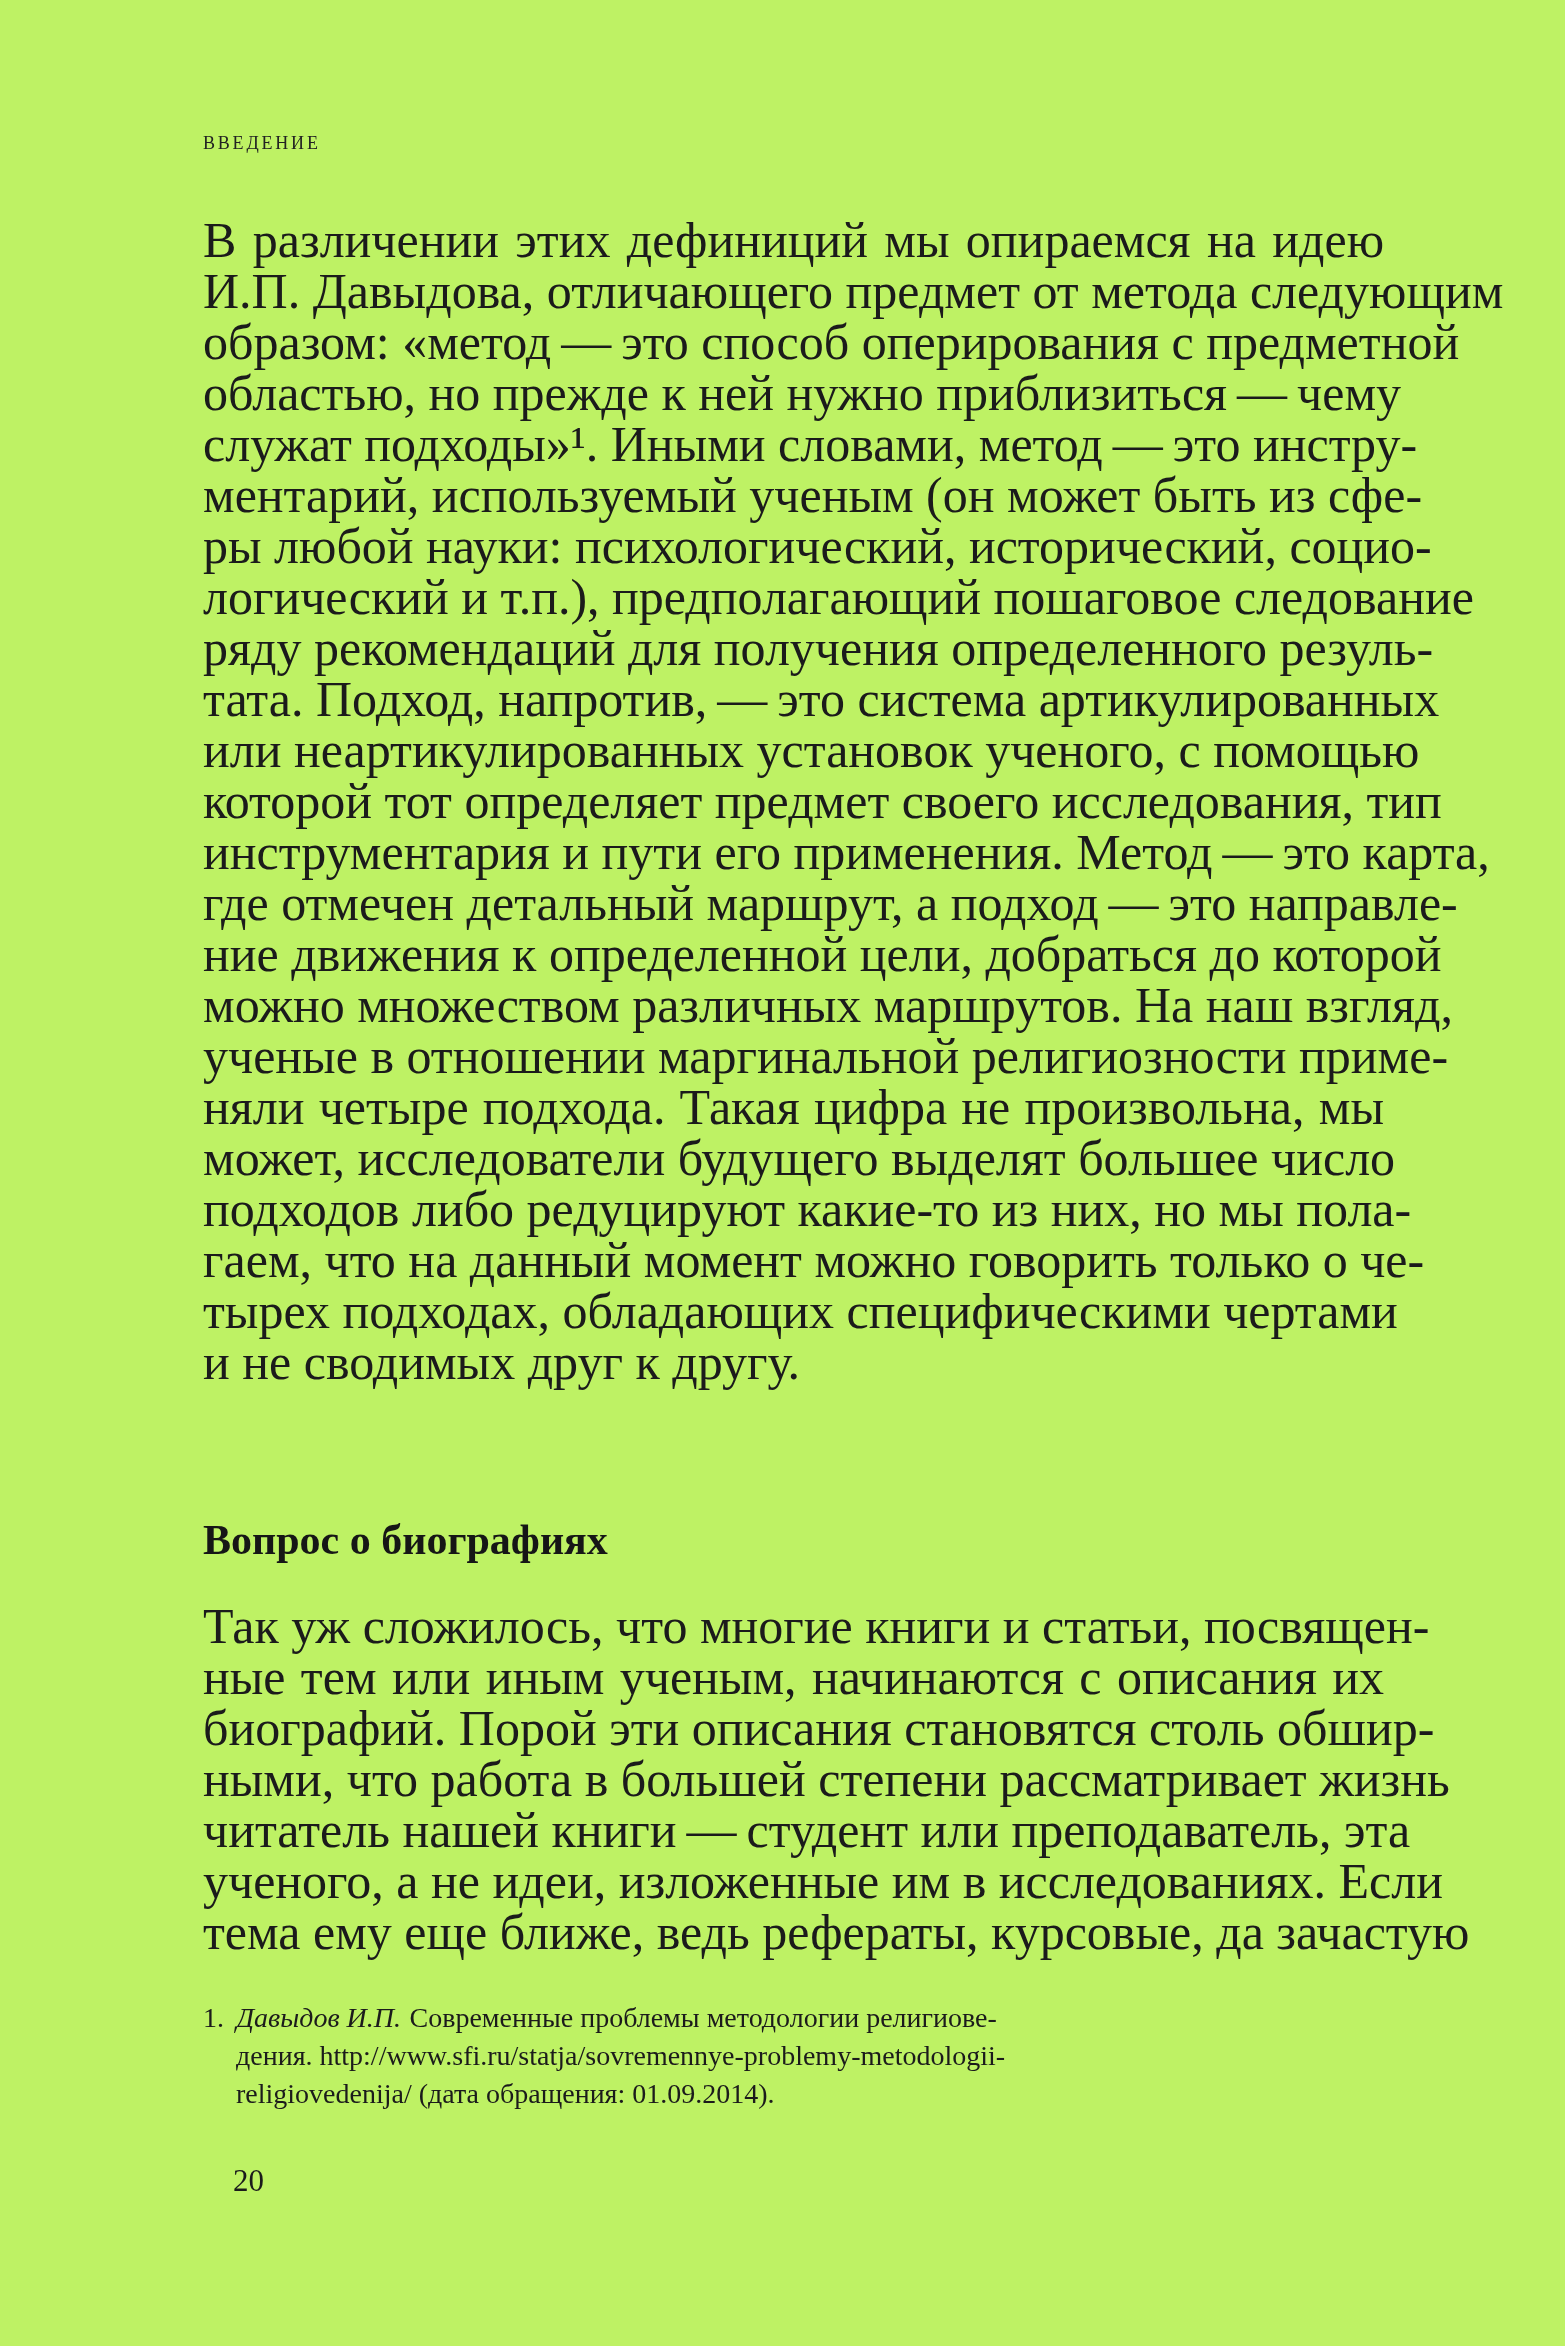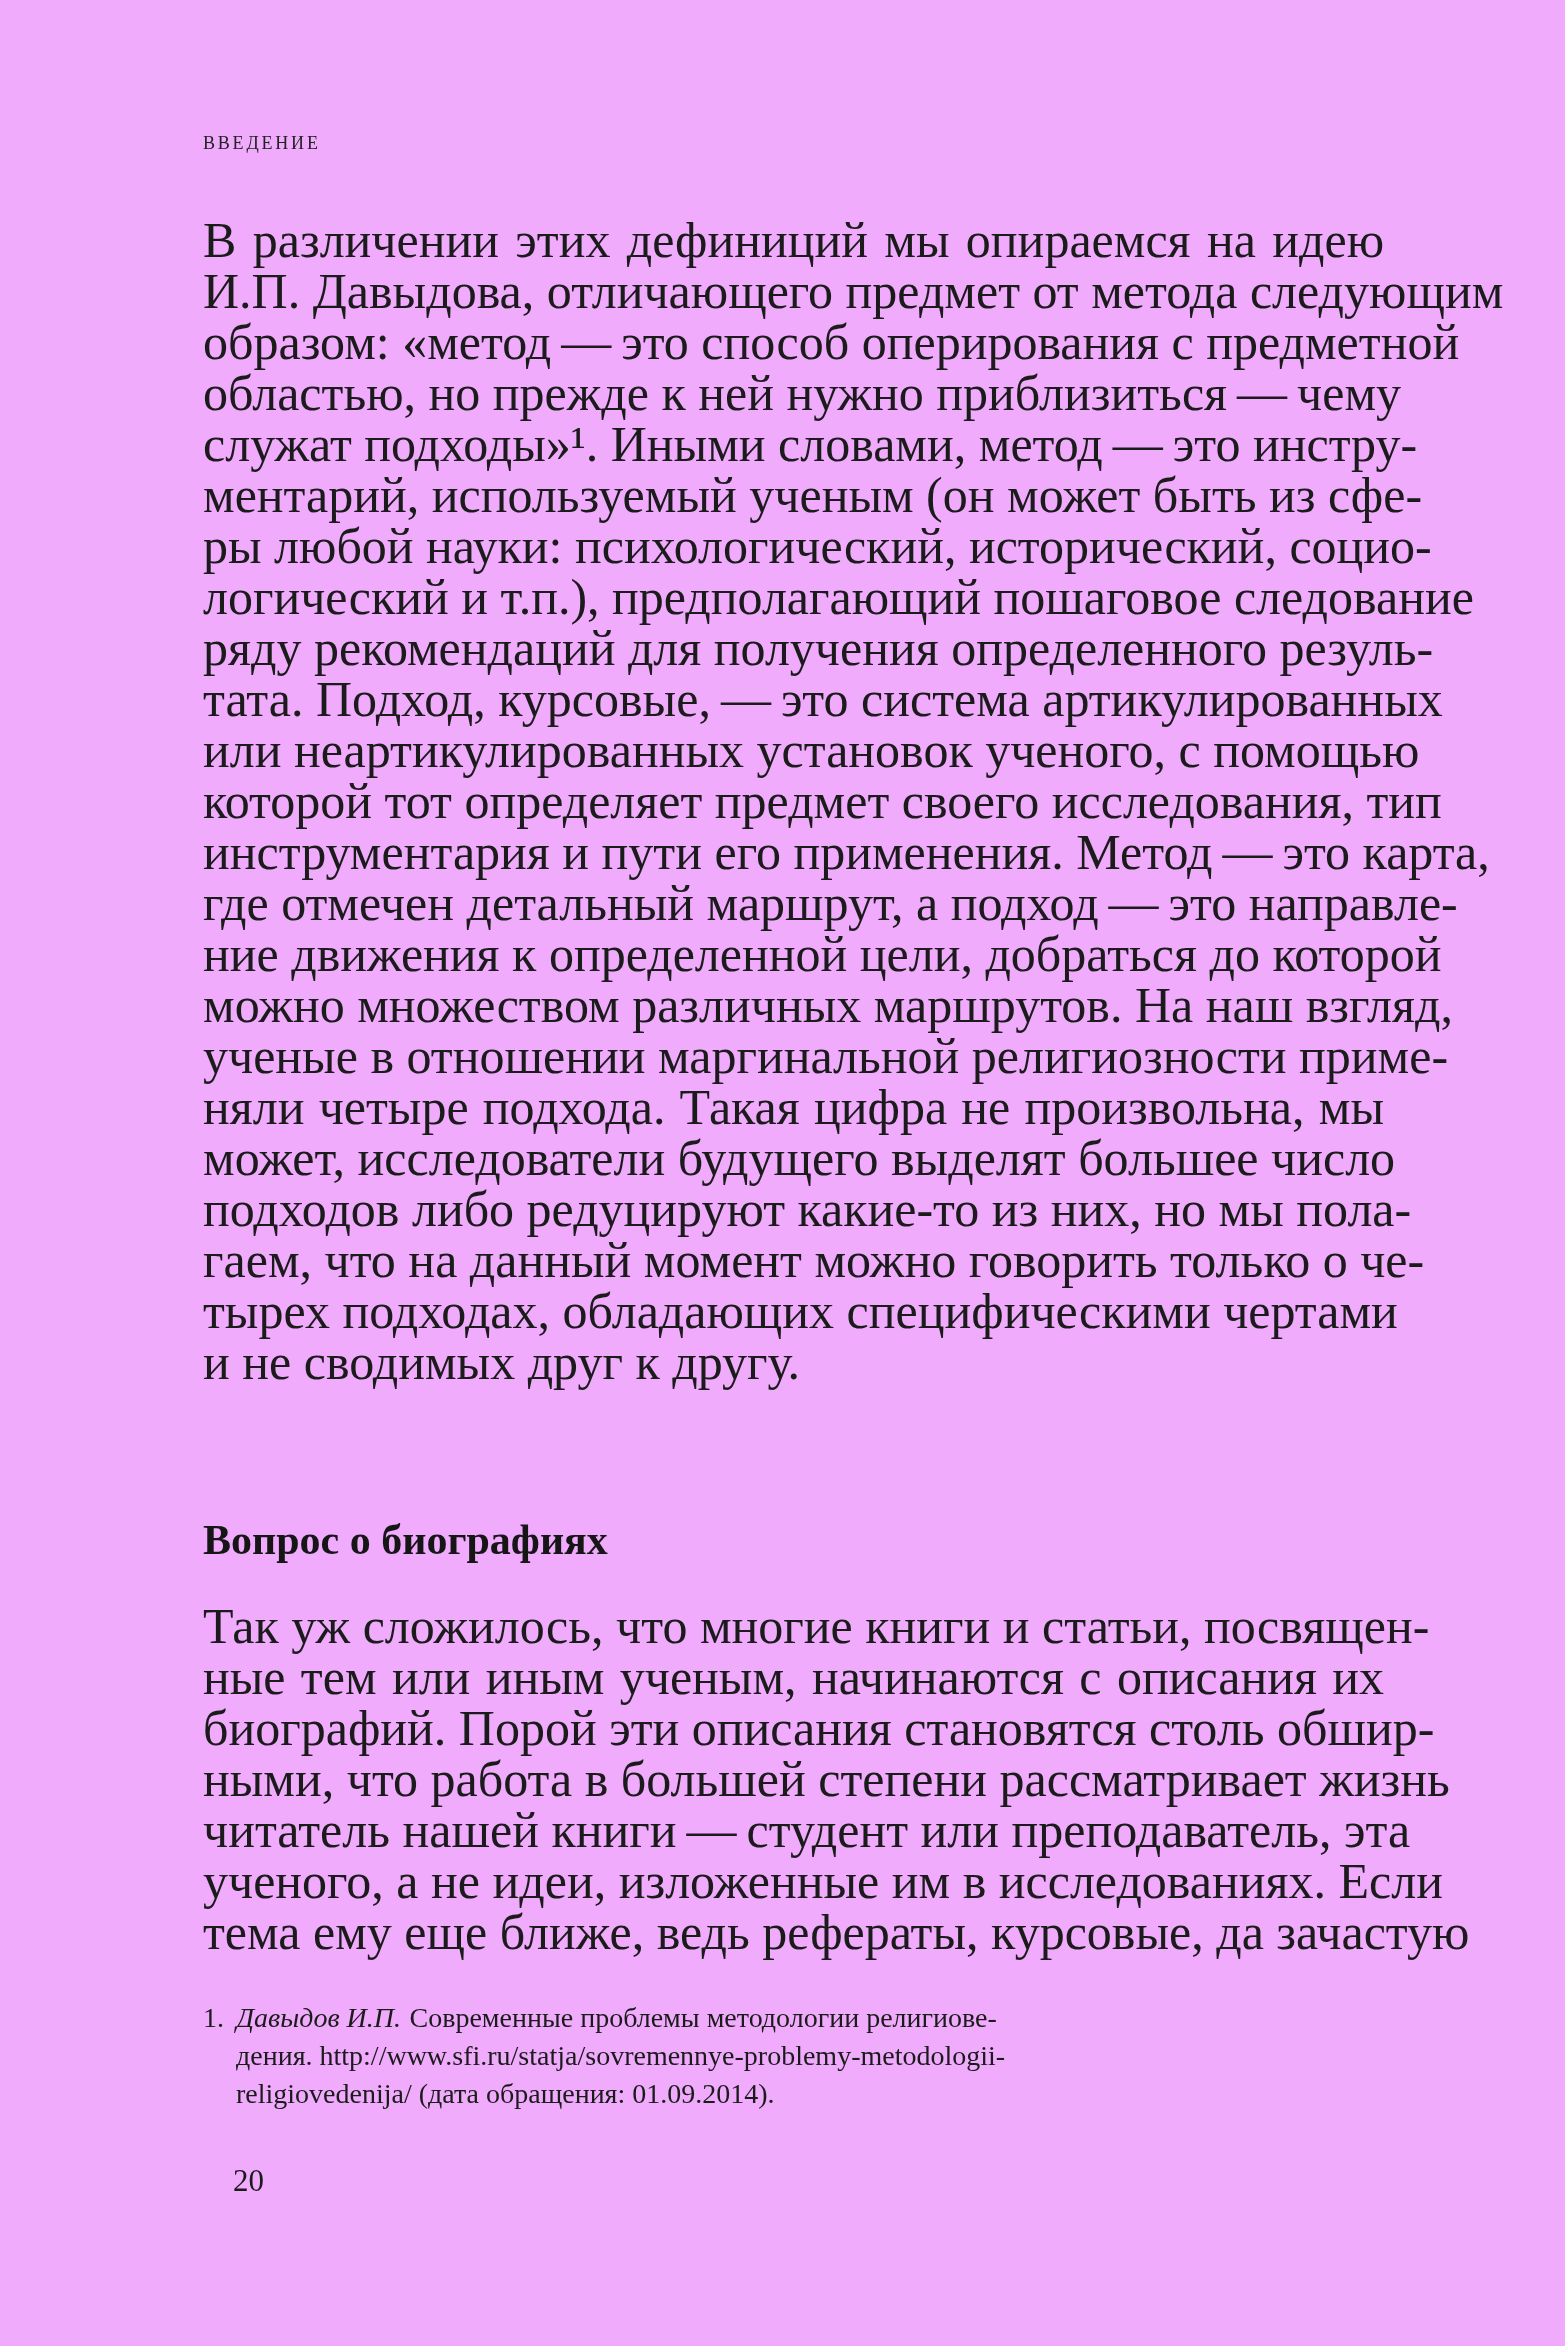--- a/index.html
+++ b/index.html
@@ -5,21 +5,21 @@
   html, body { margin: 0; padding: 0; }
   body {
     background: #ffffff;
     font-family: "Liberation Serif", "DejaVu Serif", serif;
     color: #1b1b1b;
   }
   .page {
     position: relative;
     width: 1565px;
     height: 2347px;
-    background: #f0abfc;
+    background: #bef264;
     overflow: hidden;
   }
   .running-head {
     position: absolute;
     left: 203px;
     top: 133px;
     font-size: 18px;
     letter-spacing: 2.8px;
     font-weight: normal;
     color: #222222;
@@ -82,21 +82,21 @@
 
   <div class="line">В различении этих дефиниций мы опираемся на идею</div>
       <div class="line">И.П. Давыдова, отличающего предмет от метода следующим</div>
       <div class="line">образом: «метод — это способ оперирования с предметной</div>
       <div class="line">областью, но прежде к ней нужно приблизиться — чему</div>
       <div class="line">служат подходы»¹. Иными словами, метод — это инстру-</div>
       <div class="line">ментарий, используемый ученым (он может быть из сфе-</div>
       <div class="line">ры любой науки: психологический, исторический, социо-</div>
       <div class="line">логический и т.п.), предполагающий пошаговое следование</div>
       <div class="line">ряду рекомендаций для получения определенного резуль-</div>
-      <div class="line">тата. Подход, курсовые, — это система артикулированных</div>
+      <div class="line">тата. Подход, напротив, — это система артикулированных</div>
       <div class="line">или неартикулированных установок ученого, с помощью</div>
       <div class="line">которой тот определяет предмет своего исследования, тип</div>
       <div class="line">инструментария и пути его применения. Метод — это карта,</div>
       <div class="line">где отмечен детальный маршрут, а подход — это направле-</div>
       <div class="line">ние движения к определенной цели, добраться до которой</div>
       <div class="line">можно множеством различных маршрутов. На наш взгляд,</div>
       <div class="line">ученые в отношении маргинальной религиозности приме-</div>
       <div class="line">няли четыре подхода. Такая цифра не произвольна, мы</div>
       <div class="line">может, исследователи будущего выделят большее число</div>
       <div class="line">подходов либо редуцируют какие-то из них, но мы пола-</div>

